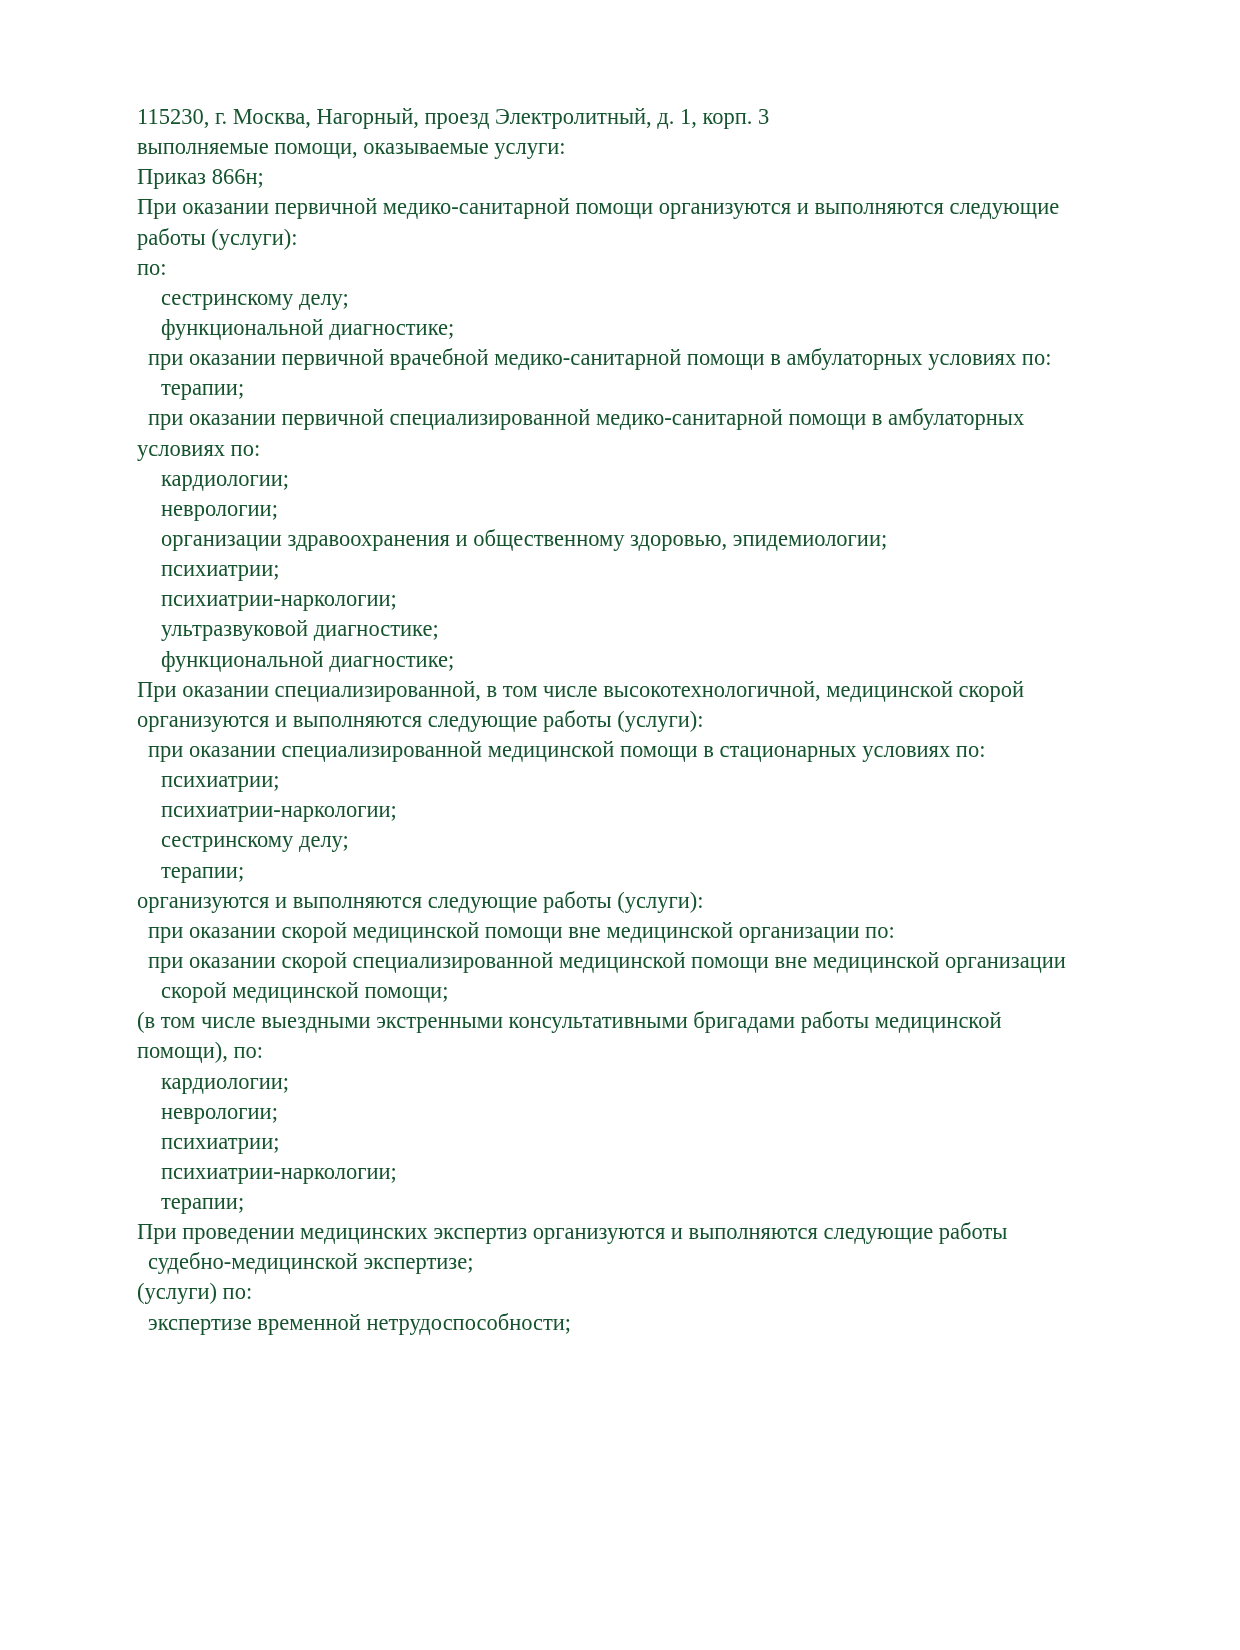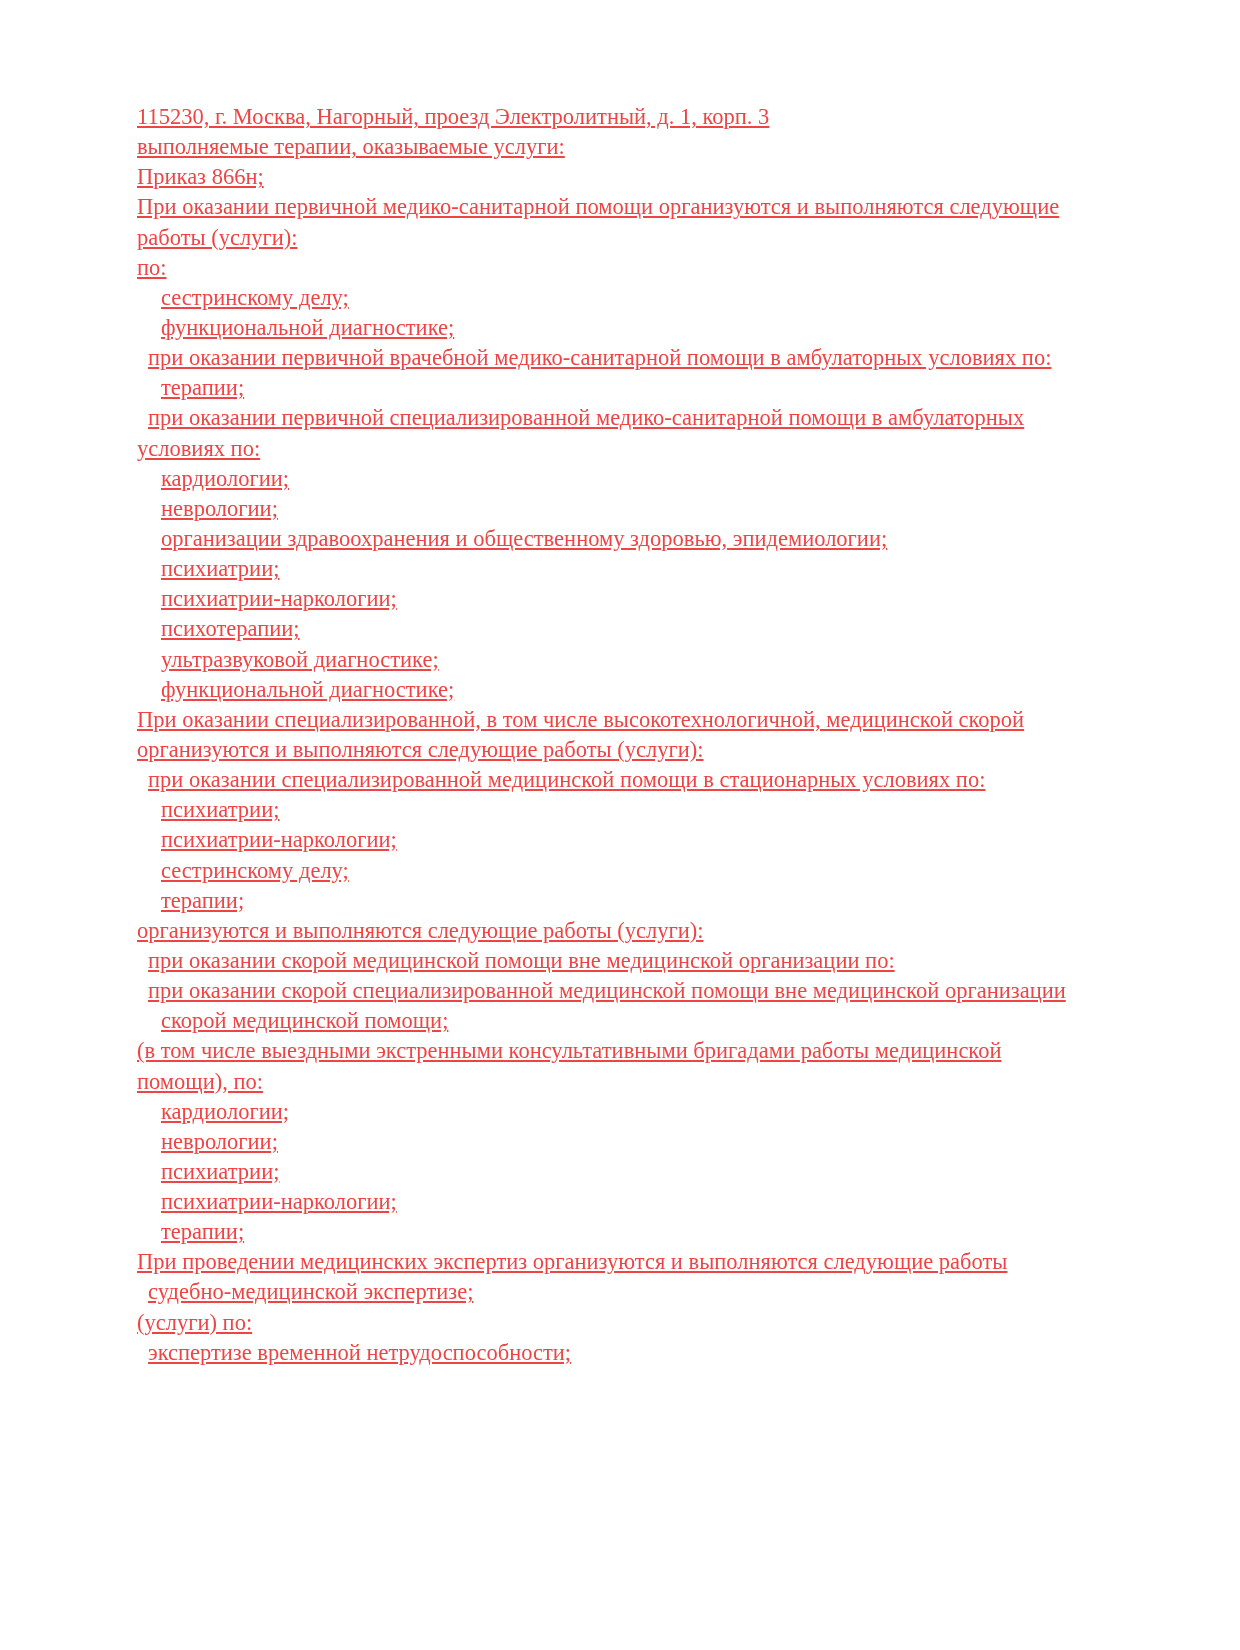--- a/index.html
+++ b/index.html
@@ -27,39 +27,38 @@
     white-space: nowrap;
     height: 30.15px;
   }
   .indent-0 { padding-left: 0; }
   .indent-1 { padding-left: 11px; }
   .indent-2 { padding-left: 24px; }
 </style>
 </head>
 <body style="background: rgb(255, 255, 255);">
 
-<div class="doc-page" style="color: #ef4444; text-decoration: underline;">
+<div class="doc-page" style="color: #14532d;">
     <div class="line indent-0">115230, г. Москва, Нагорный, проезд Электролитный, д. 1, корп. 3</div>
-    <div class="line indent-0">выполняемые терапии, оказываемые услуги:</div>
+    <div class="line indent-0">выполняемые помощи, оказываемые услуги:</div>
     <div class="line indent-0">Приказ 866н;</div>
     <div class="line indent-0">При оказании первичной медико-санитарной помощи организуются и выполняются следующие</div>
     <div class="line indent-0">работы (услуги):</div>
     <div class="line indent-0">по:</div>
     <div class="line indent-2">сестринскому делу;</div>
     <div class="line indent-2">функциональной диагностике;</div>
     <div class="line indent-1">при оказании первичной врачебной медико-санитарной помощи в амбулаторных условиях по:</div>
     <div class="line indent-2">терапии;</div>
     <div class="line indent-1">при оказании первичной специализированной медико-санитарной помощи в амбулаторных</div>
     <div class="line indent-0">условиях по:</div>
     <div class="line indent-2">кардиологии;</div>
     <div class="line indent-2">неврологии;</div>
     <div class="line indent-2">организации здравоохранения и общественному здоровью, эпидемиологии;</div>
     <div class="line indent-2">психиатрии;</div>
     <div class="line indent-2">психиатрии-наркологии;</div>
-    <div class="line indent-2">психотерапии;</div>
     <div class="line indent-2">ультразвуковой диагностике;</div>
     <div class="line indent-2">функциональной диагностике;</div>
     <div class="line indent-0">При оказании специализированной, в том числе высокотехнологичной, медицинской скорой</div>
     <div class="line indent-0">организуются и выполняются следующие работы (услуги):</div>
     <div class="line indent-1">при оказании специализированной медицинской помощи в стационарных условиях по:</div>
     <div class="line indent-2">психиатрии;</div>
     <div class="line indent-2">психиатрии-наркологии;</div>
     <div class="line indent-2">сестринскому делу;</div>
     <div class="line indent-2">терапии;</div>
     <div class="line indent-0">организуются и выполняются следующие работы (услуги):</div>

